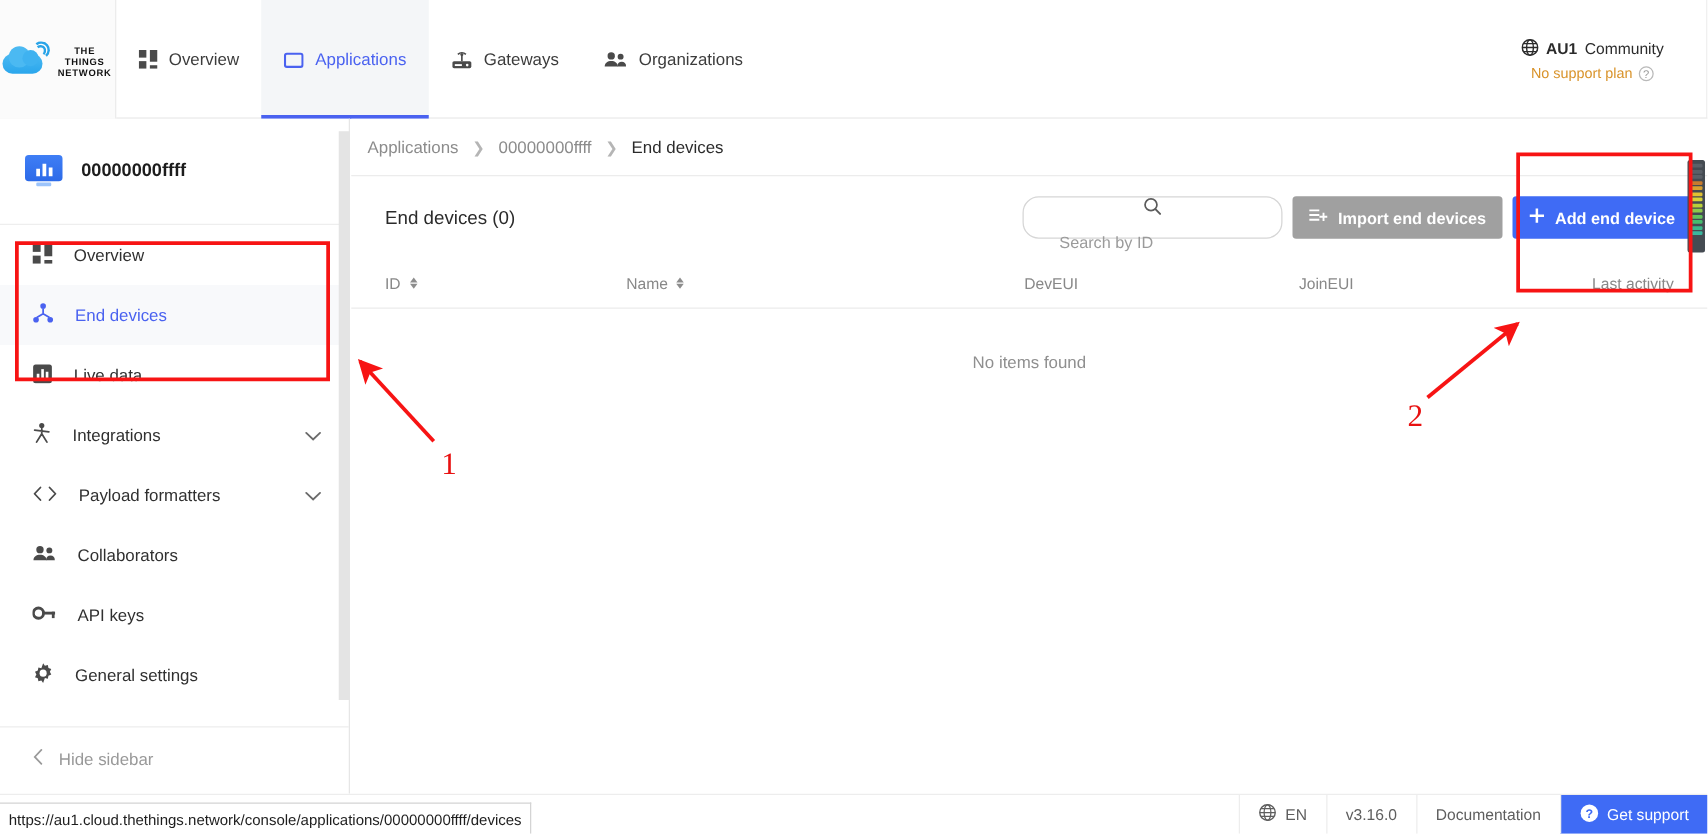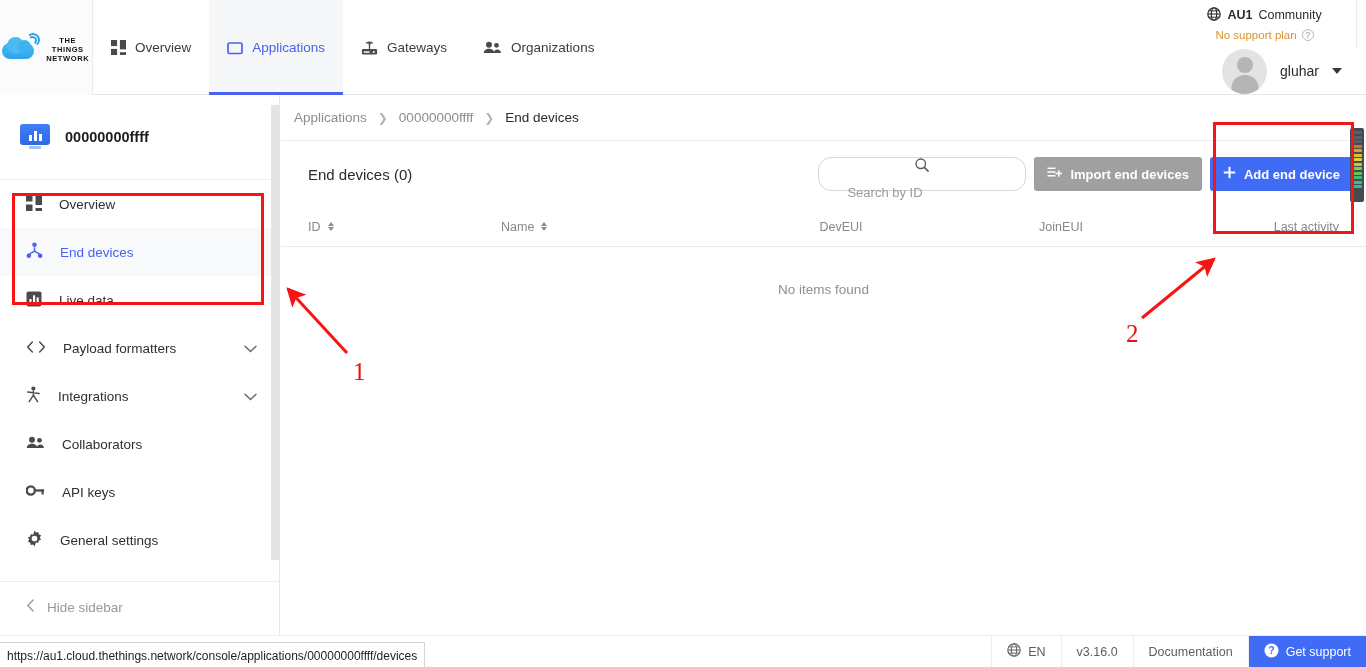--- a/index.html
+++ b/index.html
@@ -391,25 +391,20 @@
         </span>
         <b>AU1</b>
         <span class="reg">Community</span>
       </div>
       <div class="cluster-line2">
         <span>No support plan</span>
         <span class="qcircle">?</span>
       </div>
     </div>
 
-    <div class="user-box">
-      <div class="avatar"></div>
-      <span class="uname">gluhar</span>
-      <span class="caret-dn"></span>
-    </div>
   </div>
 </div>
 
 <div id="sidebar">
 
   <div class="app-head">
     <div class="app-ico">
       <div class="scr">
           <i></i>
           <i></i>
@@ -453,40 +448,40 @@
             <rect x="3.4" y="8" width="2.1" height="5" fill="#fff"></rect>
             <rect x="7" y="4.3" width="2.1" height="8.7" fill="#fff"></rect>
             <rect x="10.6" y="6.4" width="2.1" height="6.6" fill="#fff"></rect>
           </svg>
       </span>
       <span>Live data</span>
     </div>
 
     <div class="sitem">
       <span>
-        <svg width="20" height="14" viewBox="0 0 22 14">
-            <path d="M7 1.5L1.8 7 7 12.5M15 1.5L20.2 7 15 12.5" fill="none" stroke="#4a4a4a" stroke-width="1.6" stroke-linecap="round" stroke-linejoin="round"></path>
-          </svg>
-      </span>
-      <span>Payload formatters</span>
+        <svg width="15" height="17" viewBox="0 0 15 18">
+            <circle cx="7.4" cy="2.6" r="2.2" fill="#4a4a4a"></circle>
+            <path d="M7.4 5.2v4.4M7.4 9.6L3 16.6M7.4 9.6l4.4 7M1.4 6.4l12 1.6" stroke="#4a4a4a" stroke-width="1.5" fill="none" stroke-linecap="round"></path>
+          </svg>
+      </span>
+      <span>Integrations</span>
       <span class="chev">
         <svg width="13" height="8" viewBox="0 0 13 8">
             <path d="M1 1.3L6.5 6.5 12 1.3" fill="none" stroke="#6b6b6b" stroke-width="1.5" stroke-linecap="round"></path>
           </svg>
       </span>
     </div>
 
     <div class="sitem">
       <span>
-        <svg width="15" height="17" viewBox="0 0 15 18">
-            <circle cx="7.4" cy="2.6" r="2.2" fill="#4a4a4a"></circle>
-            <path d="M7.4 5.2v4.4M7.4 9.6L3 16.6M7.4 9.6l4.4 7M1.4 6.4l12 1.6" stroke="#4a4a4a" stroke-width="1.5" fill="none" stroke-linecap="round"></path>
-          </svg>
-      </span>
-      <span>Integrations</span>
+        <svg width="20" height="14" viewBox="0 0 22 14">
+            <path d="M7 1.5L1.8 7 7 12.5M15 1.5L20.2 7 15 12.5" fill="none" stroke="#4a4a4a" stroke-width="1.6" stroke-linecap="round" stroke-linejoin="round"></path>
+          </svg>
+      </span>
+      <span>Payload formatters</span>
       <span class="chev">
         <svg width="13" height="8" viewBox="0 0 13 8">
             <path d="M1 1.3L6.5 6.5 12 1.3" fill="none" stroke="#6b6b6b" stroke-width="1.5" stroke-linecap="round"></path>
           </svg>
       </span>
     </div>
 
     <div class="sitem">
       <span>
         <svg width="19" height="15" viewBox="0 0 20 15">

